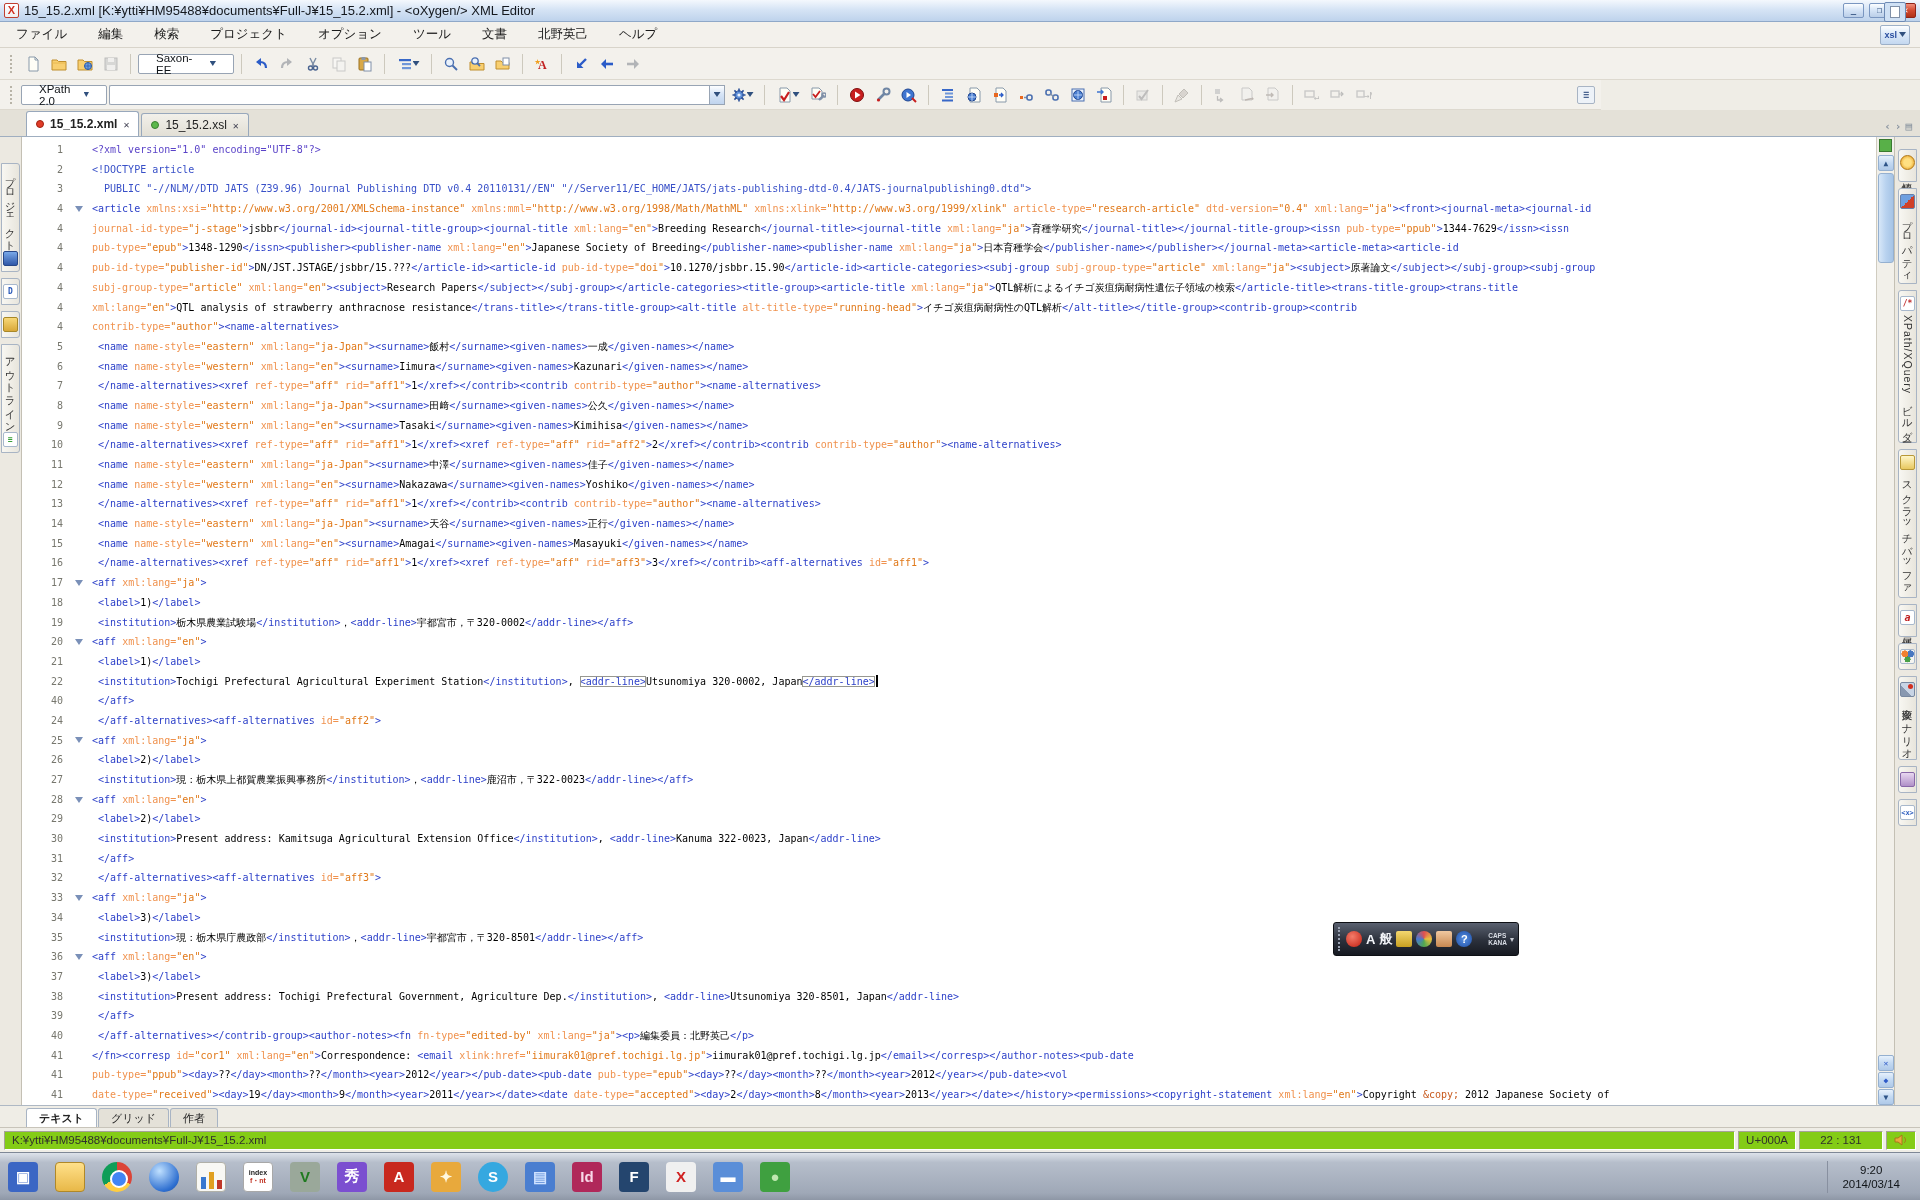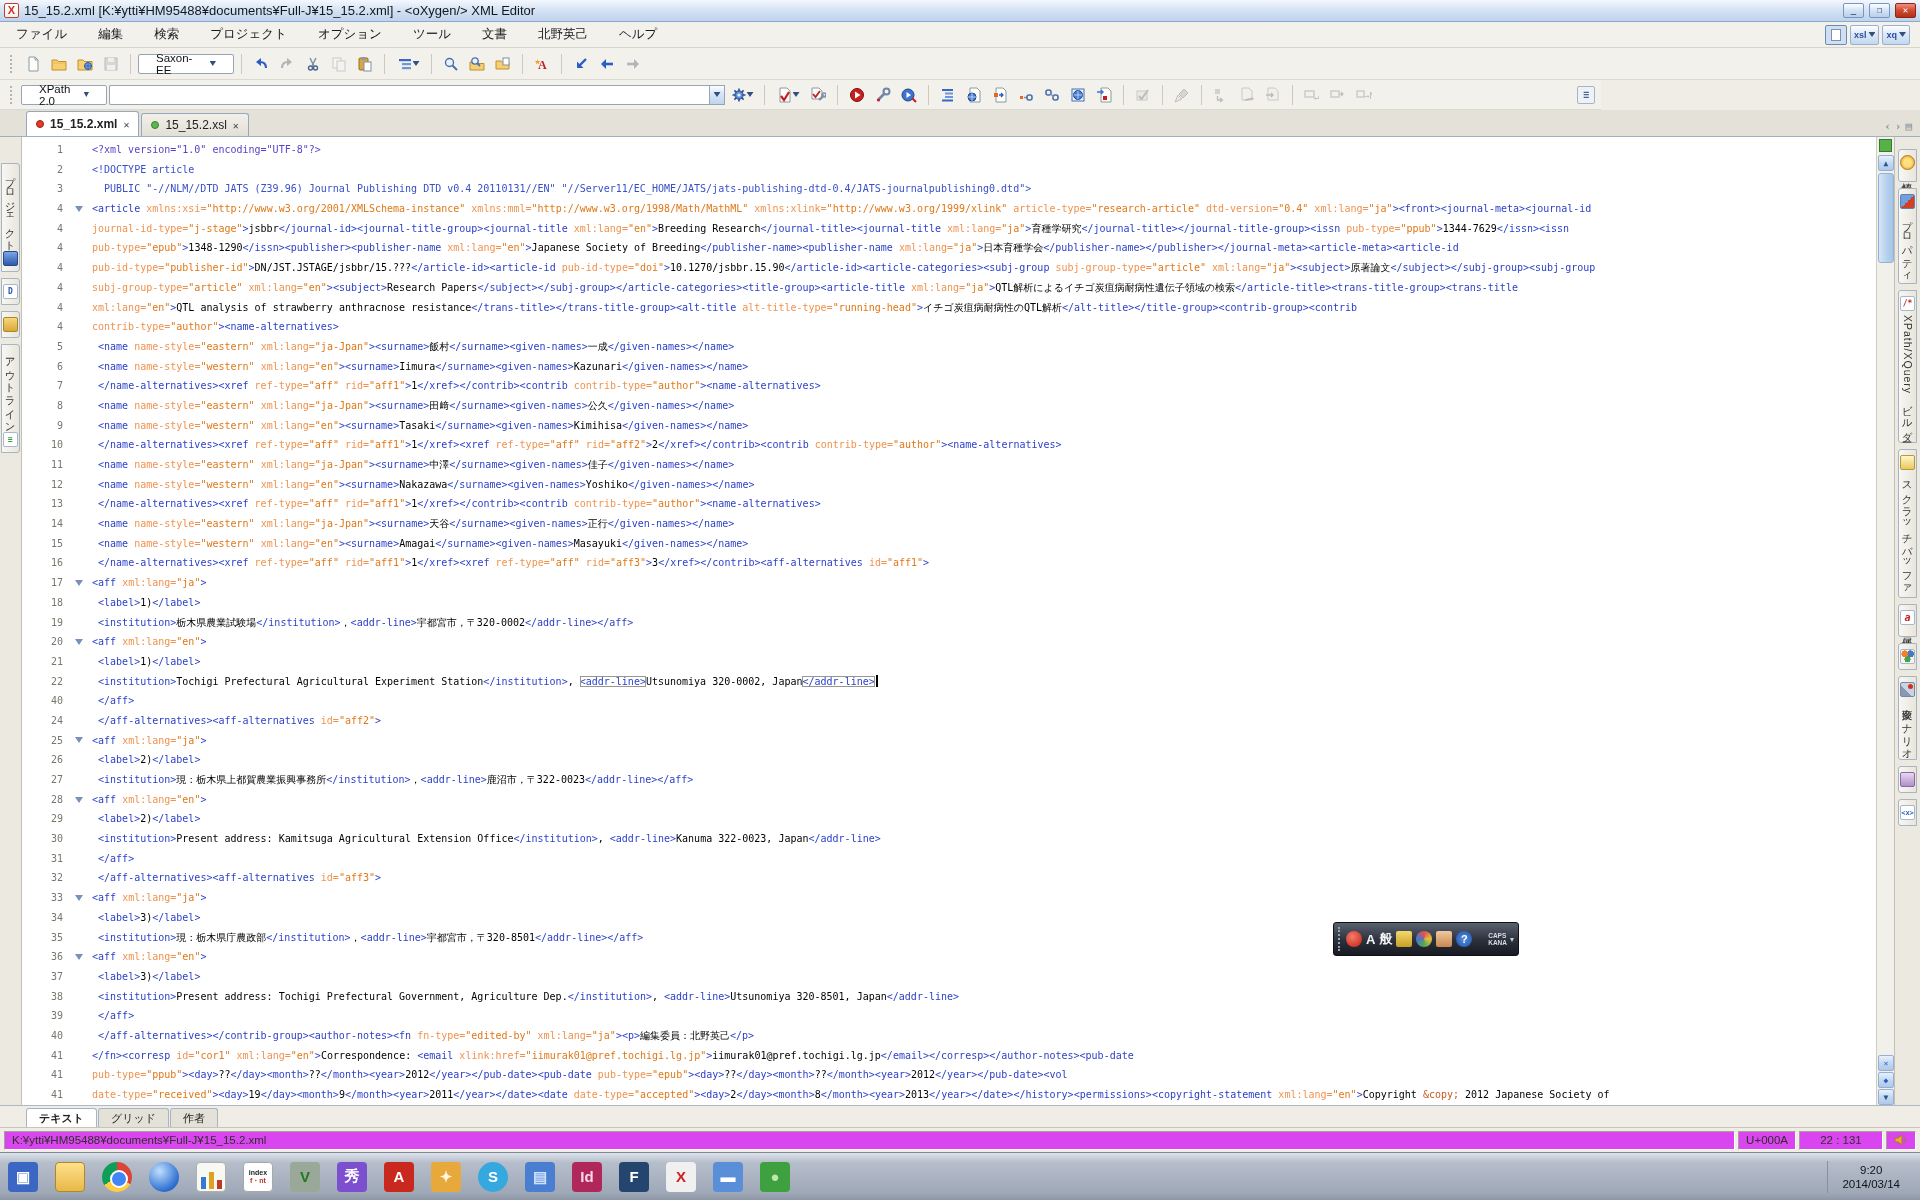--- a/index.html
+++ b/index.html
@@ -17,21 +17,21 @@
   .winbtn{width:21px;height:15px;border:1px solid #7A96C0;border-radius:2px;
     background:linear-gradient(#FDFEFF,#D7E5F7 45%,#BACEE8);color:#30507E;
     font:bold 9px/13px "DejaVu Sans Mono",monospace;text-align:center;}
   .winbtn.close{background:linear-gradient(#F0907E,#D2492F 50%,#B03218);border-color:#8F2418;color:#fff;}
 
   
   #menubar{position:absolute;left:0;top:22px;width:1920px;height:26px;background:#F3F1EC;
     border-bottom:1px solid #D8D4CA;display:flex;align-items:center;padding:0 6px;}
   #menu-items{display:flex;gap:11px;align-items:center;flex:1;}
   .menu{font-size:12.5px;color:#1A1A1A;padding:3px 10px;}
-  #persp{display:flex;gap:3px;align-items:center;padding-right:4px;}
+  #persp{display:flex;gap:3px;align-items:center;padding-right:4px;flex-direction:column;}
   .pbtn{height:20px;min-width:22px;border:1px solid #9DB0C8;border-radius:2px;
     background:linear-gradient(#FDFEFF,#DCE9F8 45%,#C4D8F0);display:flex;align-items:center;justify-content:center;
     font:bold 9px "Liberation Sans",sans-serif;color:#2B4FA0;padding:0 3px;gap:2px;}
   .pbtn.active{background:#CFE0F4;border-color:#6E8AB4;}
   .pbtn .pg{width:10px;height:12px;background:#fff;border:1px solid #8090A8;}
 
   
   #tb1{position:absolute;left:0;top:48px;width:1920px;height:32px;}
   #tb2{position:absolute;left:0;top:80px;width:1601px;height:30px;}
   .tbar{background:#F3F1EC;border-bottom:1px solid #DDD9CF;display:flex;align-items:center;padding:0 6px;gap:2px;}
@@ -126,21 +126,21 @@
 
   
   #moderow{position:absolute;left:0;top:1105px;width:1920px;height:22px;background:#EFEDE6;
     border-top:1px solid #AEB8C4;display:flex;align-items:flex-end;padding-left:26px;gap:1px;}
   .mtab{height:19px;padding:0 12px;font-size:11px;color:#222;display:flex;align-items:center;
     border:1px solid #A8B4C4;border-bottom:none;border-radius:3px 3px 0 0;background:#E4E1D8;}
   .mtab.active{background:#fff;font-weight:bold;}
   #statusrow{position:absolute;left:0;top:1127px;width:1920px;height:25px;background:#EFEDE6;
     border-top:1px solid #C8C4BA;display:flex;align-items:center;padding:0 4px;gap:3px;font-size:11.5px;color:#30302C;}
   .scell{height:19px;display:flex;align-items:center;padding:0 7px;
-    border:1px solid;border-color:#A6A298 #FFFFFF #FFFFFF #A6A298;background:#d946ef;white-space:nowrap;}
+    border:1px solid;border-color:#A6A298 #FFFFFF #FFFFFF #A6A298;background:#84cc16;white-space:nowrap;}
   #status-path{flex:1;}
 
   
   #taskbar{position:absolute;left:0;top:1152px;width:1920px;height:48px;
     background:linear-gradient(#DDE2EA,#B6BECB 20%,#9FA8B7 85%,#8E97A6);border-top:1px solid #7E8796;
     display:flex;align-items:center;padding:0 8px;gap:17px;}
   .tki{width:30px;height:30px;border-radius:4px;display:flex;align-items:center;justify-content:center;
     font:bold 15px "Liberation Sans",sans-serif;flex:none;}
   .tki-chrome{border-radius:50%;background:conic-gradient(#DB4437 0 33%,#FFCD40 33% 66%,#0F9D58 66% 100%);position:relative;}
   .tki-chrome::after{content:"";position:absolute;left:8px;top:8px;width:14px;height:14px;border-radius:50%;

